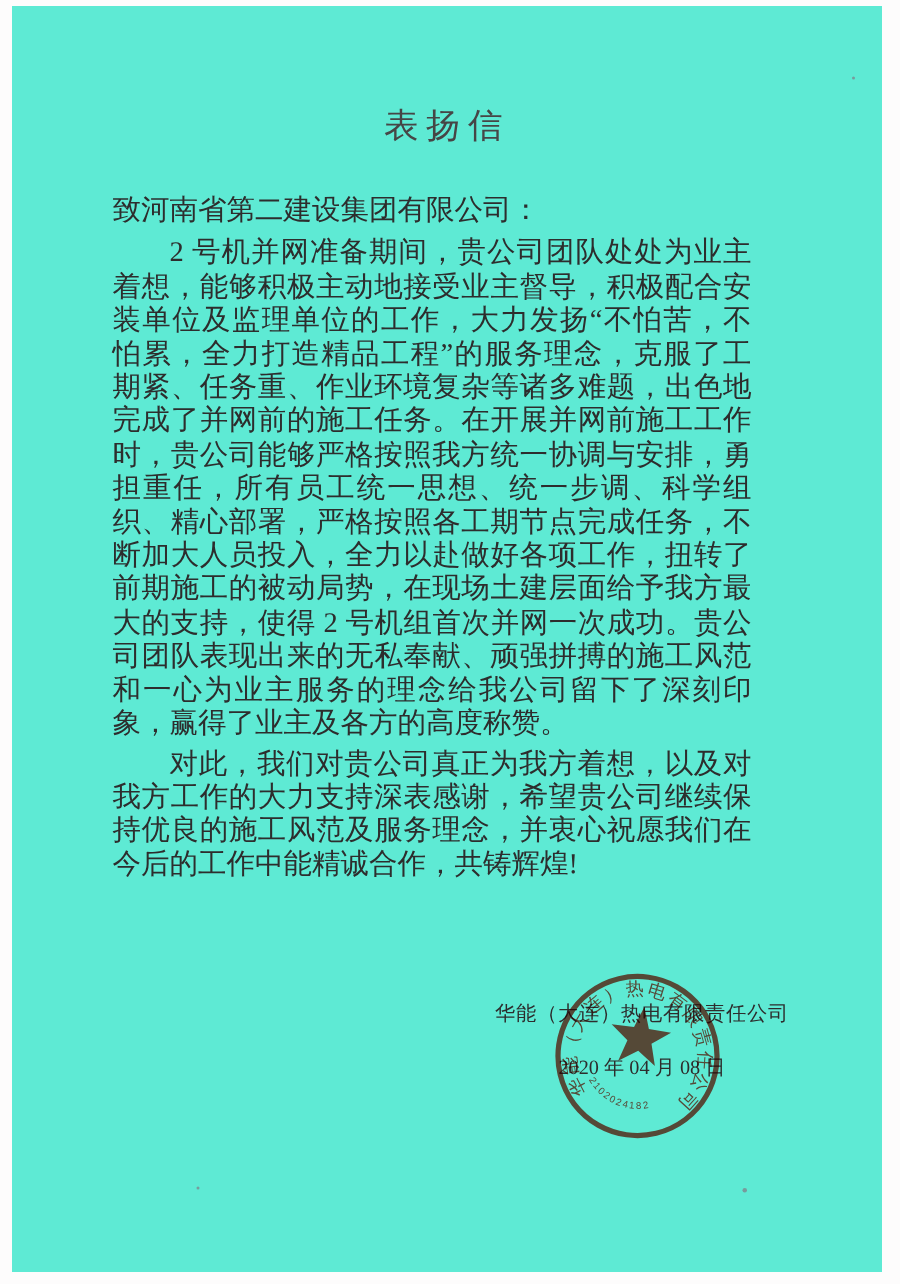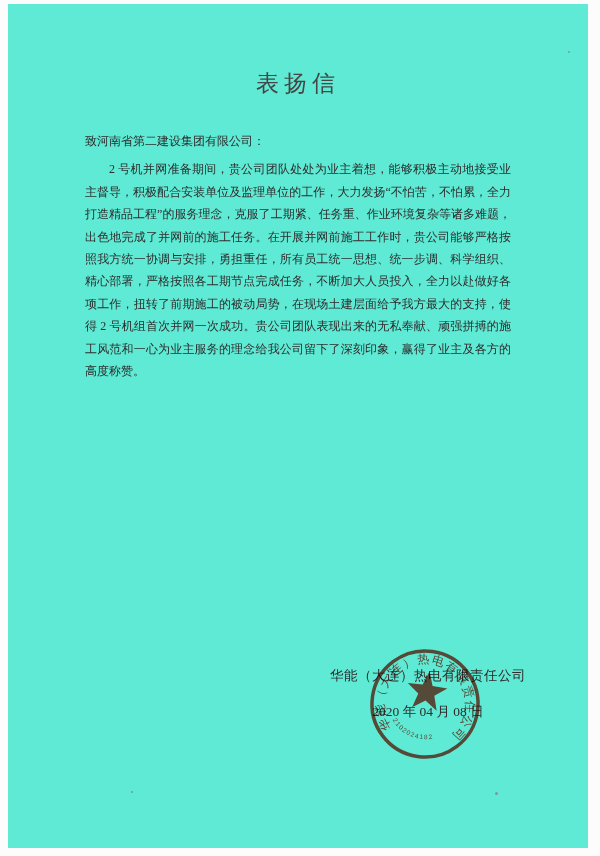--- a/index.html
+++ b/index.html
@@ -15,22 +15,22 @@
     width:580px; height:844px;
     background:#5eead4;
   }
   .title {
     position:absolute; top:64px; left:0; width:100%;
     text-align:center;
     font-size:23px; letter-spacing:5px;
     color:#464646; font-weight:500;
   }
   .body-text {
-    position:absolute; left:77px; top:126px; width:426px;
-    font-size:12px; line-height:22.4px;
+    position:absolute; left:67px; top:126px; width:426px;
+    font-size:19px; line-height:22.4px;
     color:#2d2d2d;
     text-align:justify;
   }
   .body-text p { margin:0; text-indent:2em; }
   .body-text .salutation { text-indent:0; }
   .body-text .p1 { margin-top:3px; }
   .body-text .p2 { margin-top:6px; }
   .body-text .p3 { margin-top:4px; }
   .signature {
     position:absolute; left:318px; top:663px; width:204px;
@@ -57,20 +57,21 @@
 </head>
 <body>
 
 <div class="page">
 
   <div class="title">表扬信</div>
 
   <div class="body-text">
     <p class="salutation">致河南省第二建设集团有限公司：</p>
     <p class="p2">2 号机并网准备期间，贵公司团队处处为业主着想，能够积极主动地接受业主督导，积极配合安装单位及监理单位的工作，大力发扬“不怕苦，不怕累，全力打造精品工程”的服务理念，克服了工期紧、任务重、作业环境复杂等诸多难题，出色地完成了并网前的施工任务。在开展并网前施工工作时，贵公司能够严格按照我方统一协调与安排，勇担重任，所有员工统一思想、统一步调、科学组织、精心部署，严格按照各工期节点完成任务，不断加大人员投入，全力以赴做好各项工作，扭转了前期施工的被动局势，在现场土建层面给予我方最大的支持，使得 2 号机组首次并网一次成功。贵公司团队表现出来的无私奉献、顽强拼搏的施工风范和一心为业主服务的理念给我公司留下了深刻印象，赢得了业主及各方的高度称赞。</p>
+    <p class="p3">对此，我们对贵公司真正为我方着想，以及对我方工作的大力支持深表感谢，希望贵公司继续保持优良的施工风范及服务理念，并衷心祝愿我们在今后的工作中能精诚合作，共铸辉煌!</p>
   </div>
 
   <div class="signature">华能（大连）热电有限责任公司</div>
 
   <div class="dateline">2020 年 04 月 08 日</div>
 
   <div class="seal">
     <svg viewBox="0 0 160 160" xmlns="http://www.w3.org/2000/svg">
       <circle cx="80" cy="80" r="53" fill="none" stroke="#e23c2d" stroke-width="3.5"></circle>
       <defs>

